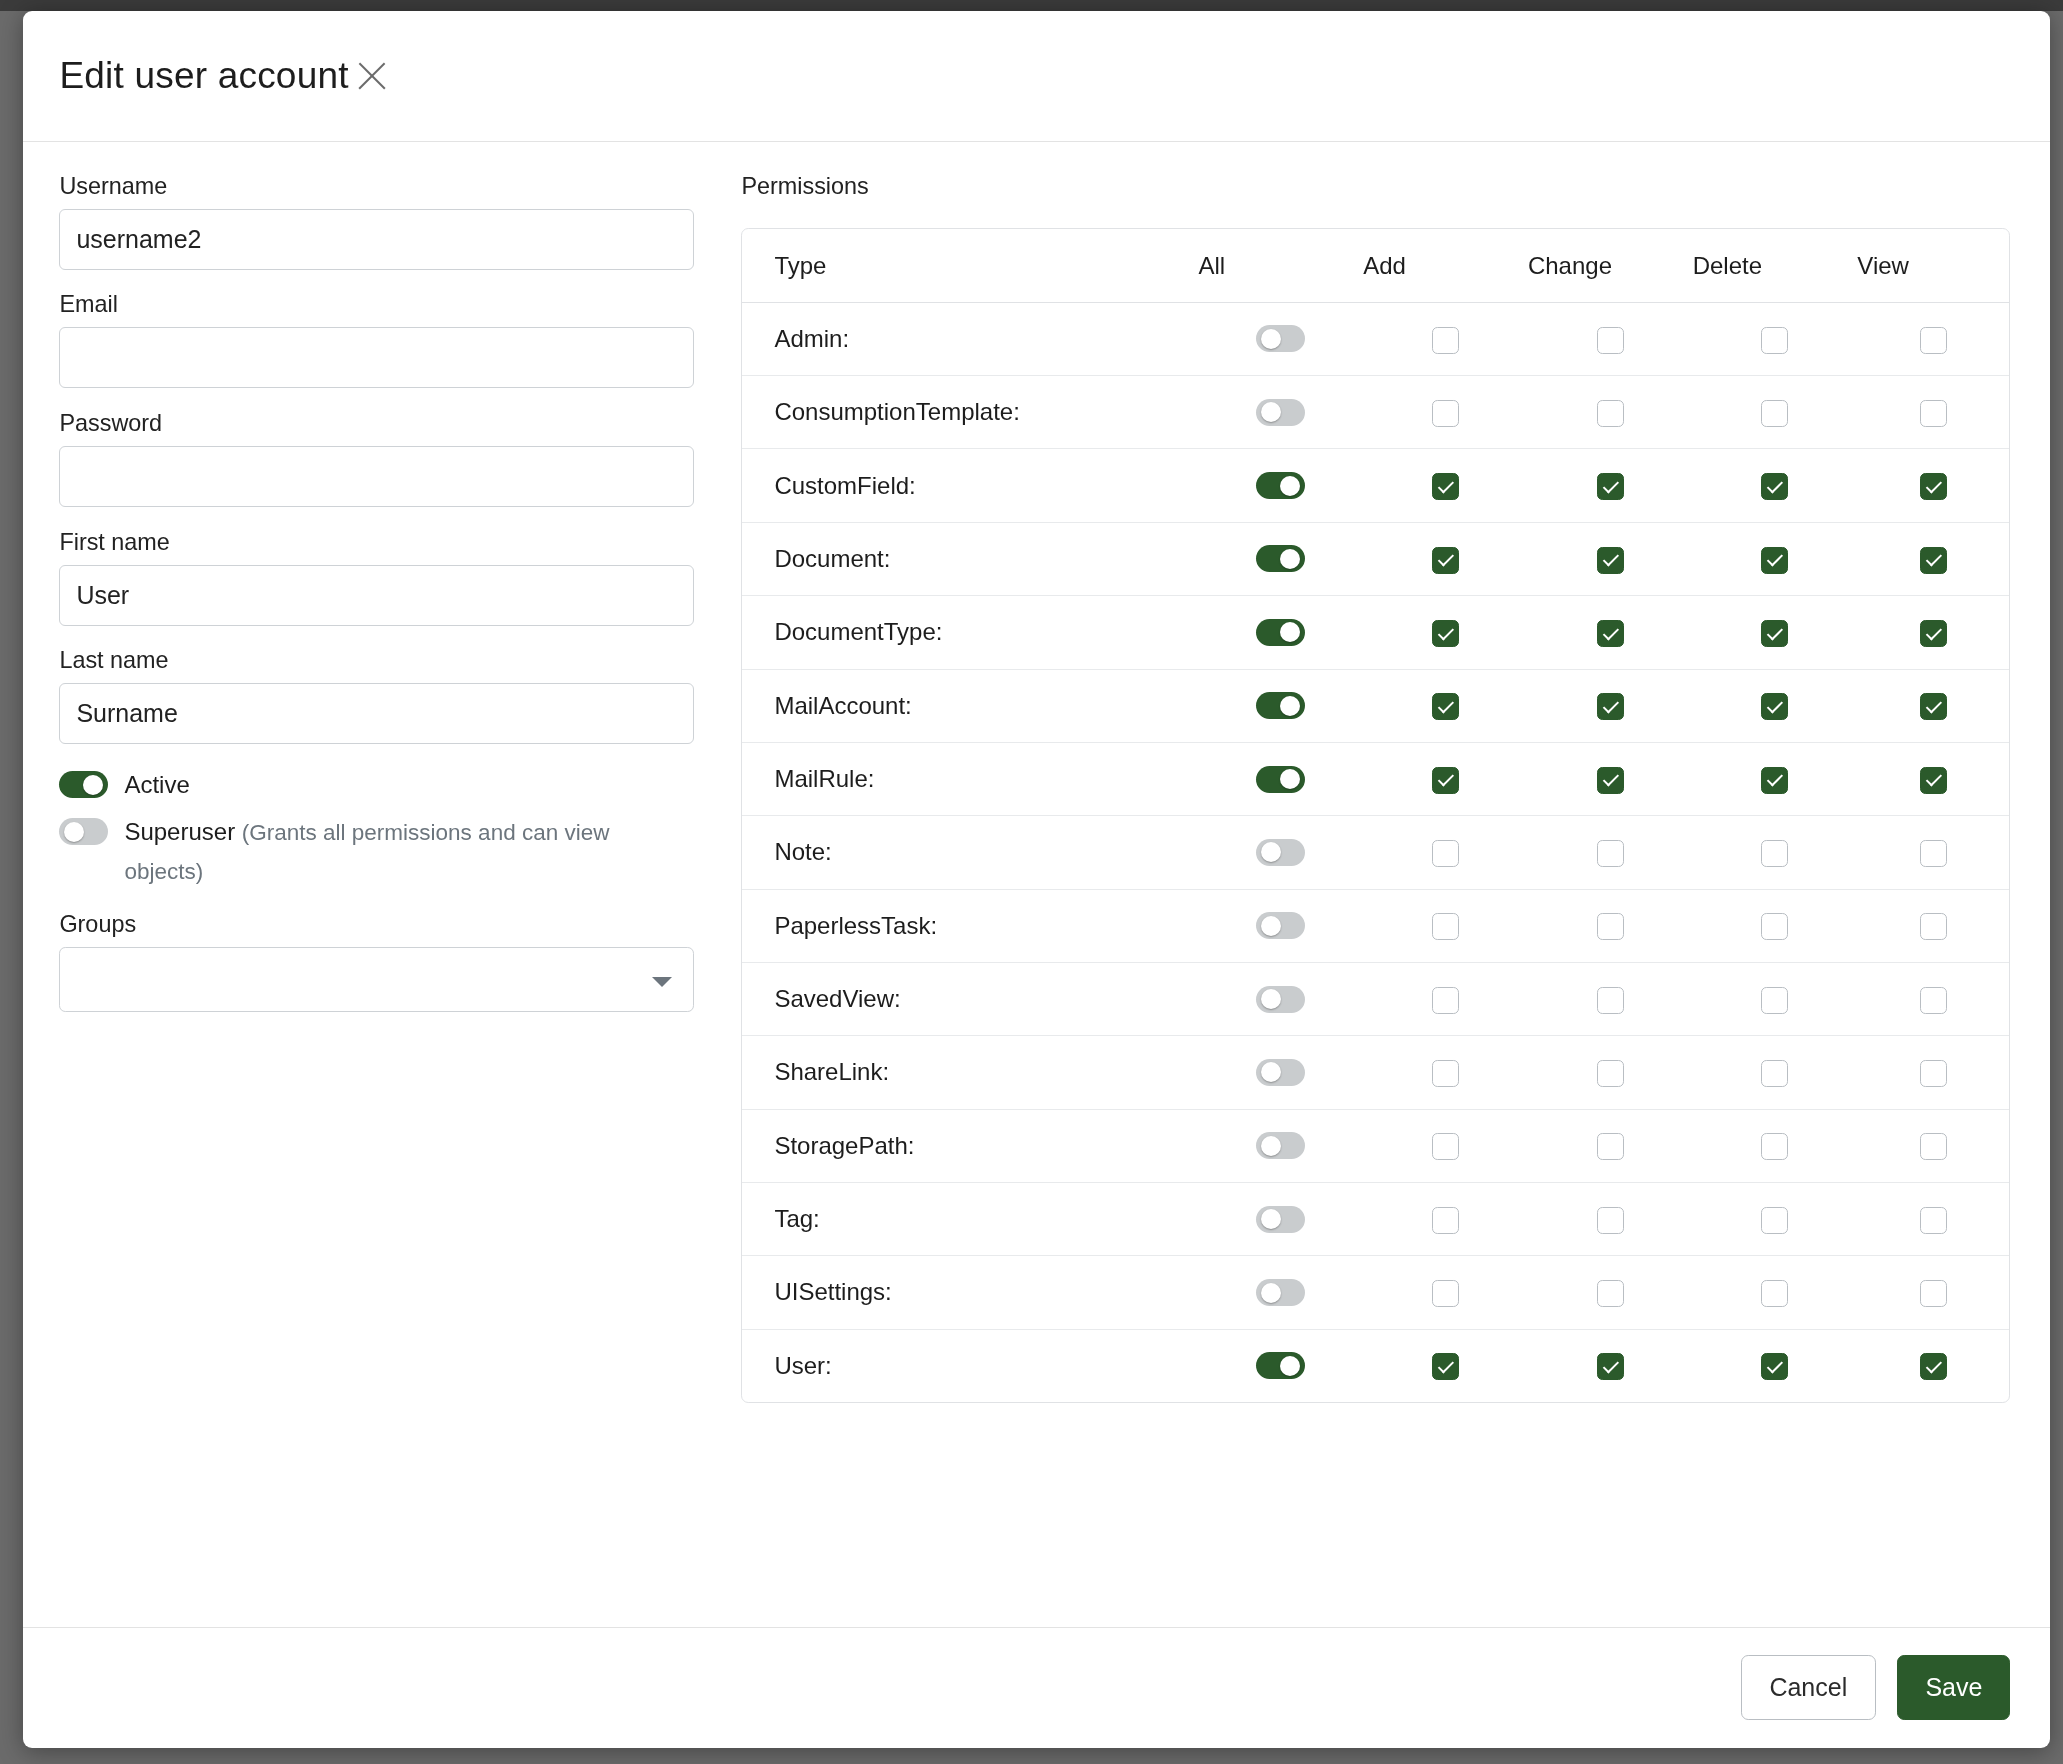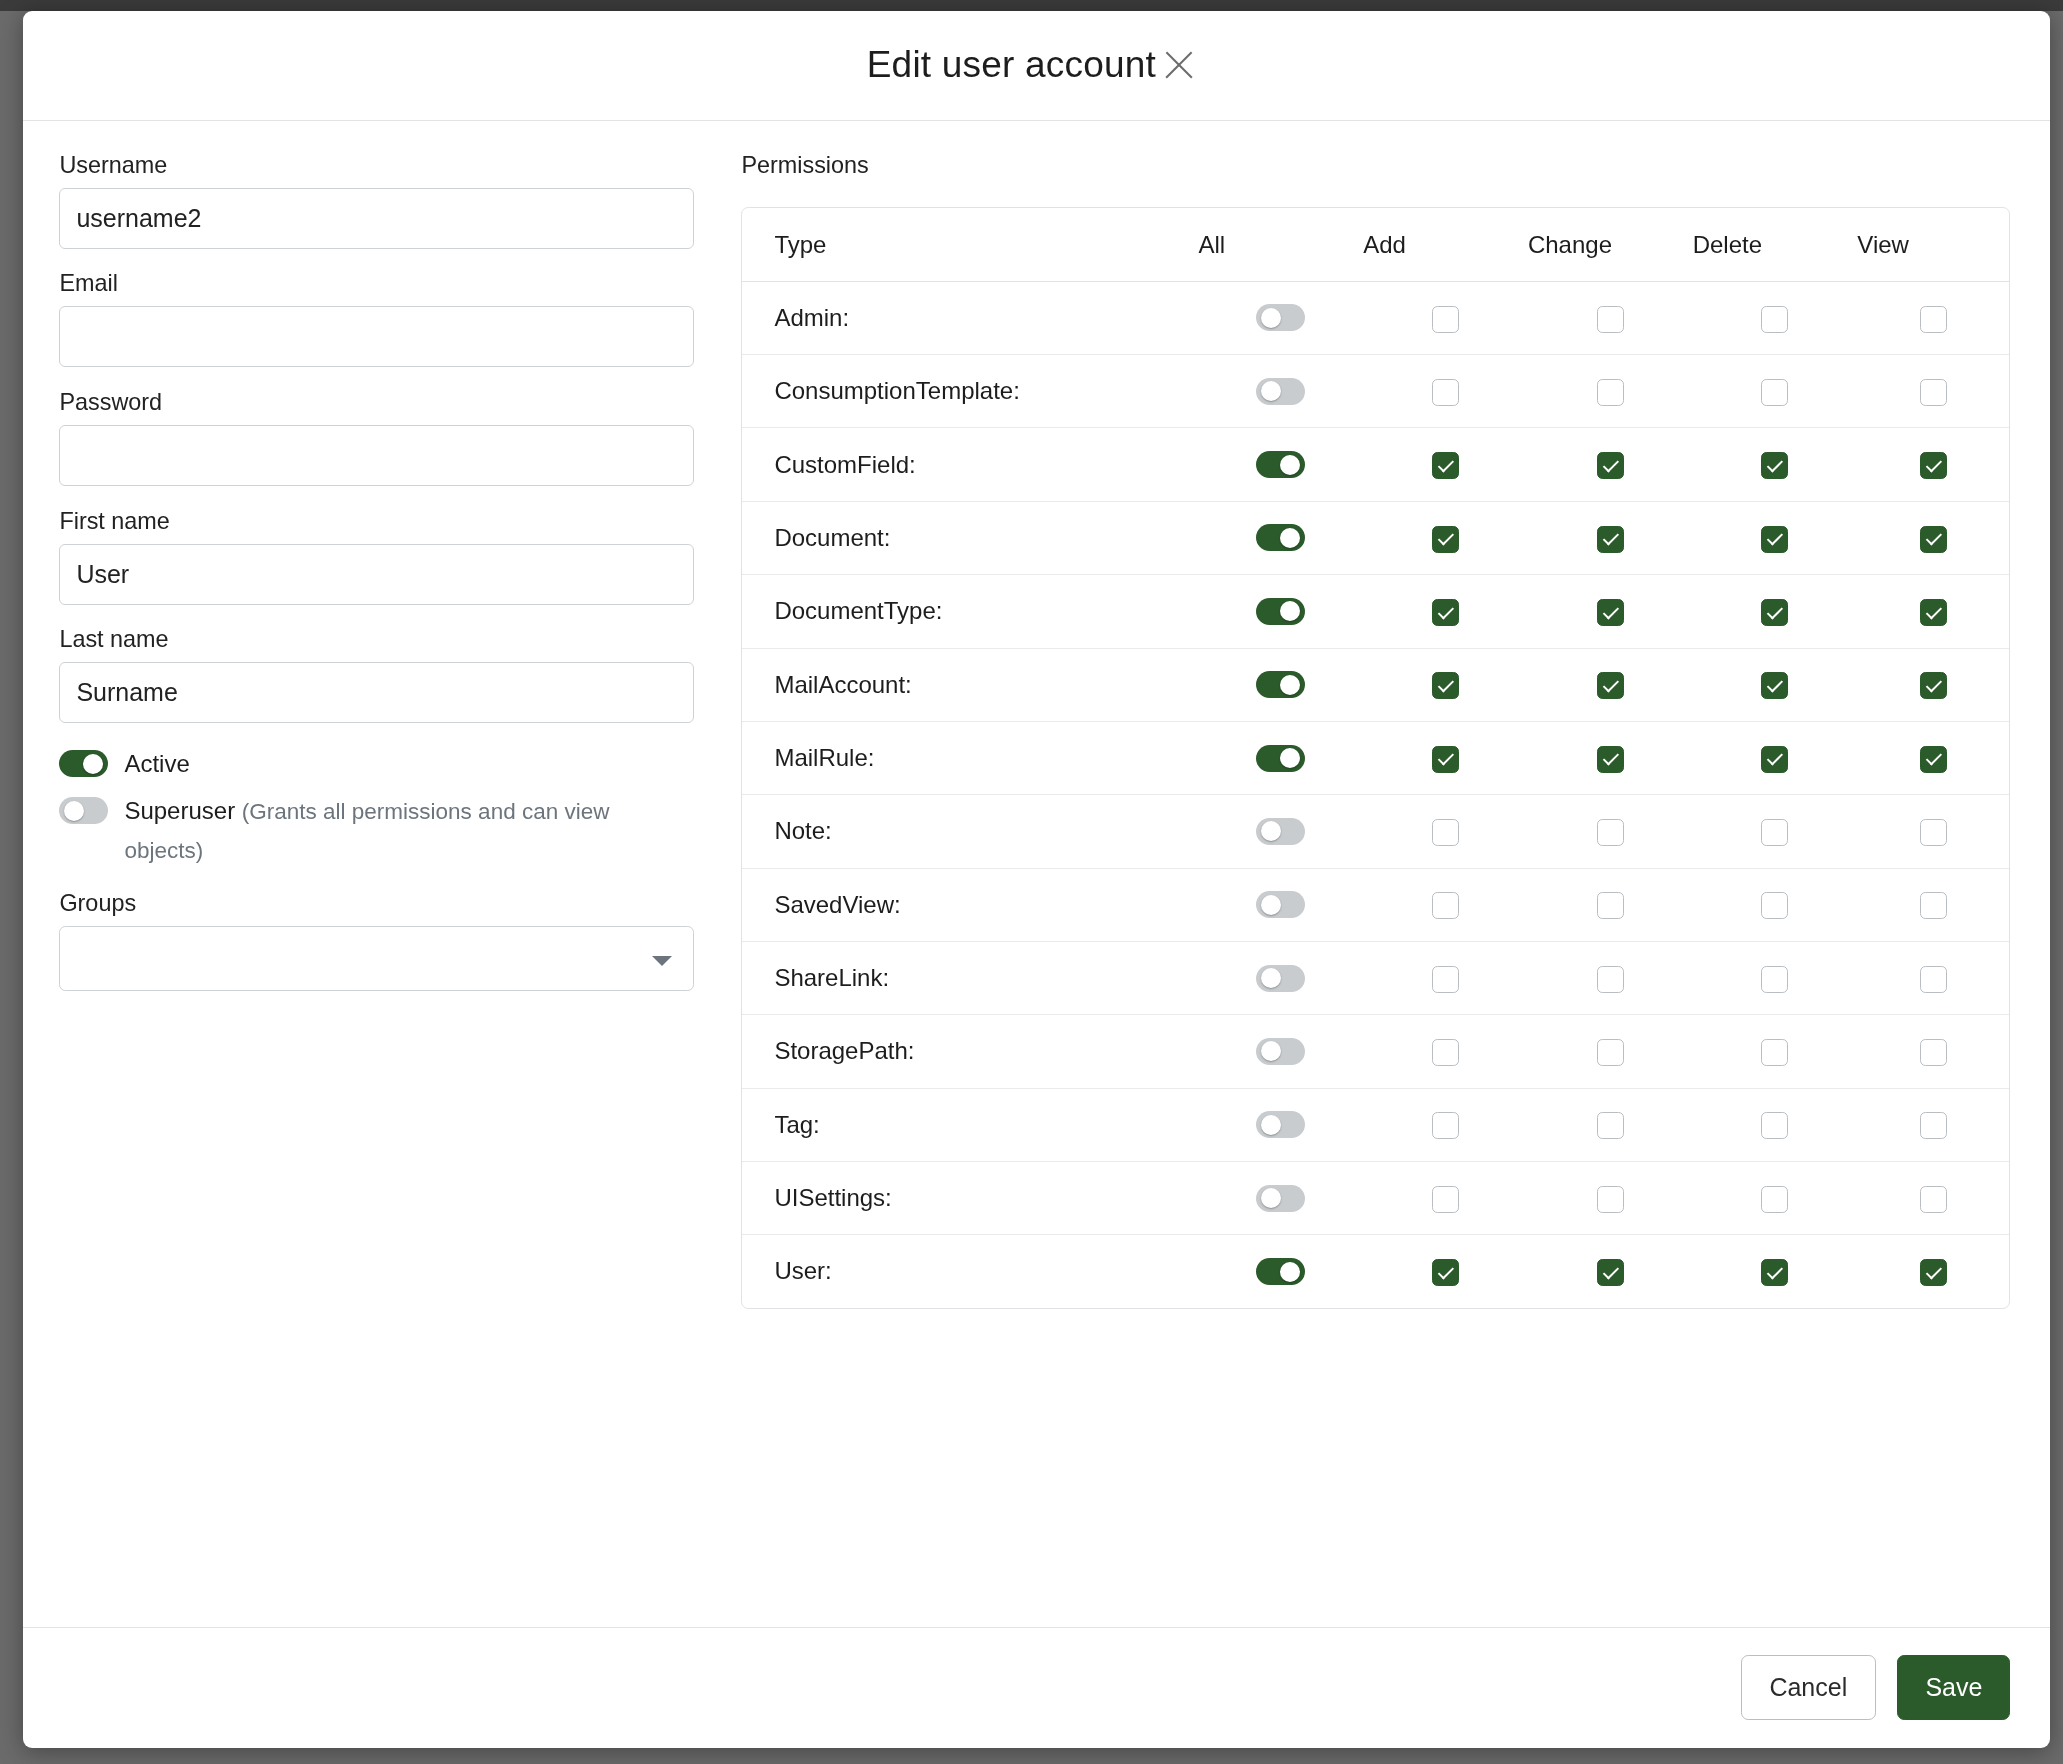--- a/index.html
+++ b/index.html
@@ -29,25 +29,25 @@
     width: 2027px;
     height: 1737px;
     background: #ffffff;
     border-radius: 9px;
     box-shadow: 0 3.6px 25px rgba(0,0,0,0.35);
     display: flex;
     flex-direction: column;
     overflow: hidden;
   }
   .modal-header {
-    height: 110px;
+    height: 131px;
     border-bottom: 0.9px solid #e3e3e3;
     display: flex;
     align-items: center;
-    justify-content: center;
+    justify-content: flex-start;
     padding: 0 40px 0 36px;
     flex: 0 0 auto;
   }
   .modal-title {
     font-size: 37px;
     color: #1d1d1d;
     font-weight: 400;
     letter-spacing: 0.2px;
   }
   .close-btn {
@@ -455,20 +455,32 @@
                   <div class="toggle">
                     <span class="knob"></span>
                   </div>
                 </td>
                 <td><span class="cb"></span></td>
                 <td><span class="cb"></span></td>
                 <td><span class="cb"></span></td>
                 <td><span class="cb"></span></td>
               </tr>
               <tr>
+                <td class="type-cell">PaperlessTask:</td>
+                <td class="tgl-cell">
+                  <div class="toggle">
+                    <span class="knob"></span>
+                  </div>
+                </td>
+                <td><span class="cb"></span></td>
+                <td><span class="cb"></span></td>
+                <td><span class="cb"></span></td>
+                <td><span class="cb"></span></td>
+              </tr>
+              <tr>
                 <td class="type-cell">SavedView:</td>
                 <td class="tgl-cell">
                   <div class="toggle">
                     <span class="knob"></span>
                   </div>
                 </td>
                 <td><span class="cb"></span></td>
                 <td><span class="cb"></span></td>
                 <td><span class="cb"></span></td>
                 <td><span class="cb"></span></td>

